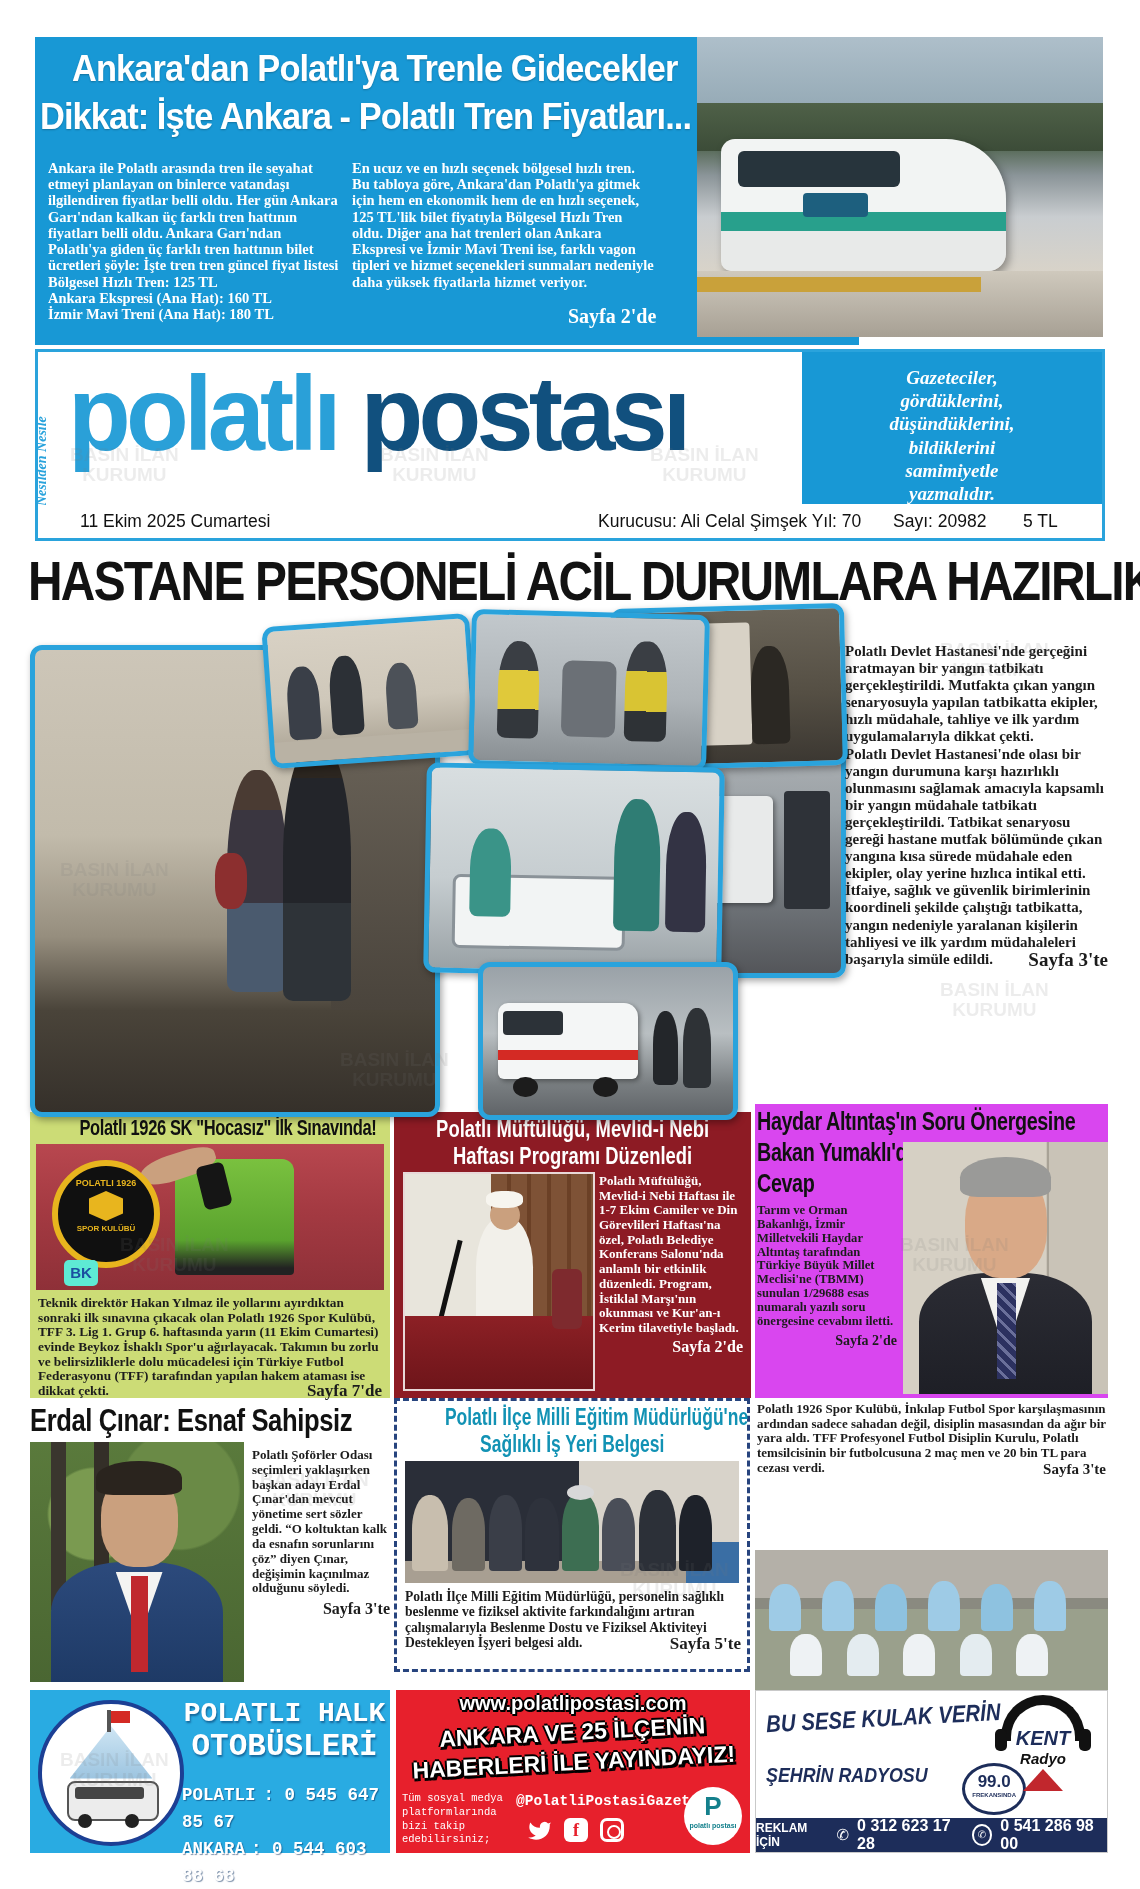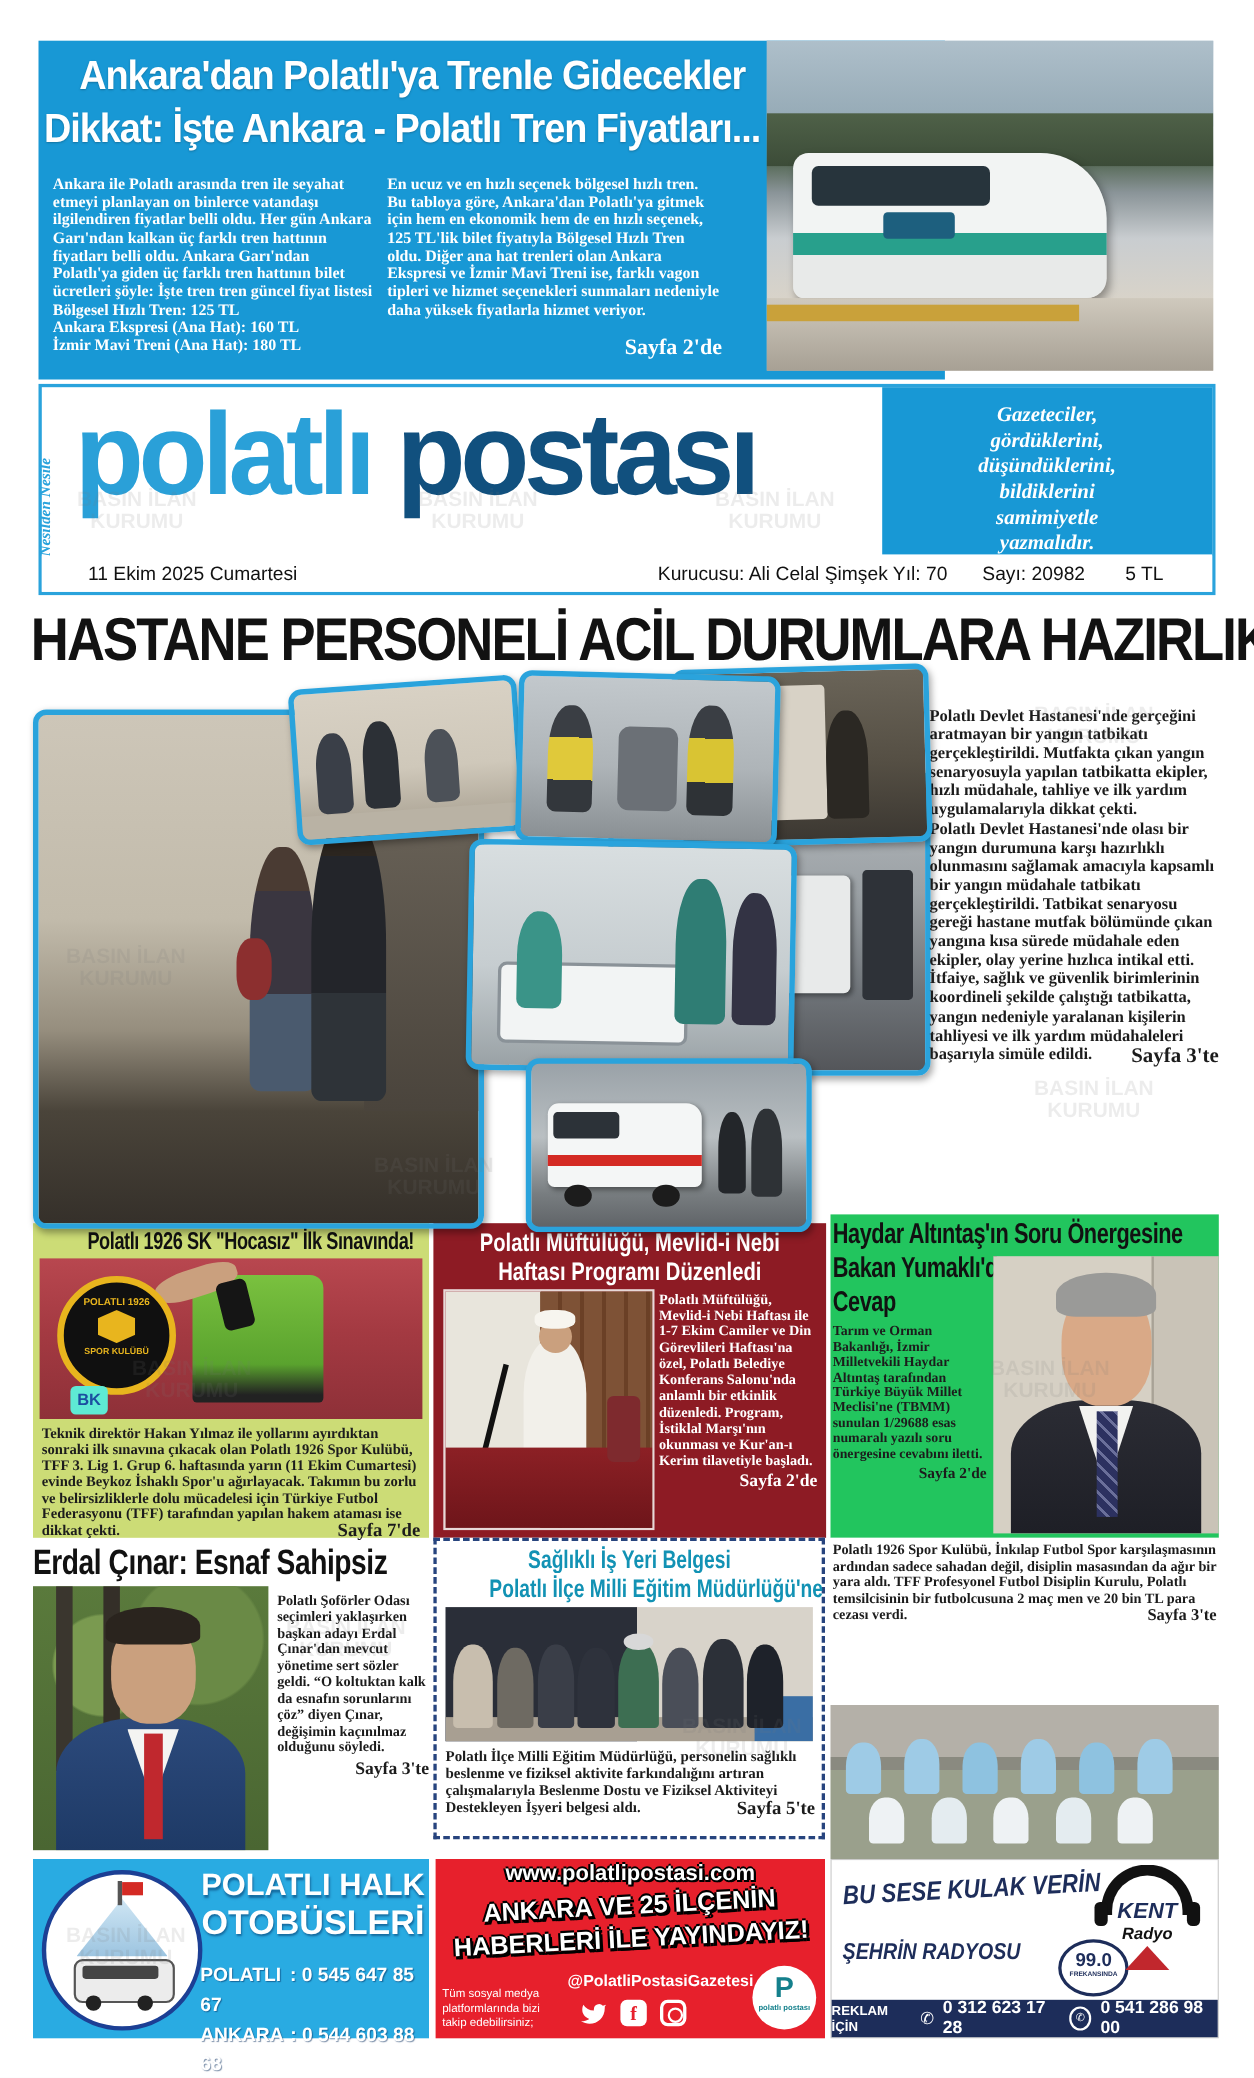--- a/index.html
+++ b/index.html
@@ -27,29 +27,29 @@
   #sloganBox{right:0;top:0;width:300px;height:152px;background:#1898d5;color:#fff;text-align:center;}
   #dateStrip{left:0;right:0;bottom:0;height:33px;background:#fff;color:#111;font-size:17.5px;}
   
   #mainHead{left:28px;top:549px;font-weight:800;font-size:55px;letter-spacing:-2px;color:#121212;z-index:3;}
   .bodytxt{color:#1c1c1c;font-weight:700;}
   .pageref{font-weight:700;color:#1c1c1c;text-align:right;}
   
   .cardHead{font-weight:800;color:#111;letter-spacing:-0.5px;}
   #card1926{left:30px;top:1112px;width:360px;height:286px;background:#ccdc76;z-index:2;}
   #cardMuftu{left:394px;top:1112px;width:357px;height:286px;background:#8d1b24;z-index:2;}
-  #cardAlt{left:755px;top:1104px;width:353px;height:294px;background:#22c55e;z-index:2;}
+  #cardAlt{left:755px;top:1104px;width:353px;height:294px;background:#d946ef;z-index:2;}
   #cardCinar{left:30px;top:1402px;width:360px;height:288px;background:#fff;z-index:2;}
   #cardEgitim{left:394px;top:1398px;width:356px;height:274px;background:#fff;border:3px dashed #27447e;box-sizing:border-box;z-index:2;}
   #cardPfdk{left:755px;top:1398px;width:353px;height:292px;background:#fff;z-index:2;}
   
   #adBus{left:30px;top:1690px;width:360px;height:163px;background:#29abe2;z-index:2;}
   #adPromo{left:396px;top:1690px;width:354px;height:163px;background:#e7202c;z-index:2;}
   #adRadio{left:755px;top:1690px;width:353px;height:163px;background:#fff;border:1px solid #c9c9c9;box-sizing:border-box;z-index:2;}
-  .adwhite{color:#fff;}
+  .adwhite{color:#fff;font-family:Liberation Mono, monospace;}
 </style>
 </head>
 <body>
 
 <div id="page">
 
   <div class="wm" style="left:70px;top:445px;">BASIN İLAN
 KURUMU</div>
   <div class="wm" style="left:380px;top:445px;">BASIN İLAN
 KURUMU</div>
@@ -270,22 +270,22 @@
       <div class="ph-shape" style="left:31%;top:8%;width:40%;height:14%;background:#2a241e;border-radius:50% 50% 20% 20%;"></div>
     </div>
     <div class="abs serif bodytxt" style="left:222px;top:46px;width:138px;font-size:13px;line-height:1.14;">
       <span>Polatlı Şoförler Odası seçimleri yaklaşırken başkan adayı Erdal Çınar'dan mevcut yönetime sert sözler geldi. “O koltuktan kalk da esnafın sorunlarını çöz” diyen Çınar, değişimin kaçınılmaz olduğunu söyledi.</span>
       <div class="pageref" style="font-size:16px;margin-top:4px;">Sayfa 3'te</div>
     </div>
   </div>
 
   <div class="abs" id="cardEgitim">
     <div style="text-align:center;padding-top:3px;color:#1292b4;">
+      <div><span class="sqc" style="--sx:.76;font-size:23px;font-weight:800;">Polatlı İlçe Milli Eğitim Müdürlüğü'ne</span></div>
       <div><span class="sqc" style="--sx:.76;font-size:23px;font-weight:800;">Sağlıklı İş Yeri Belgesi</span></div>
-      <div><span class="sqc" style="--sx:.76;font-size:23px;font-weight:800;">Polatlı İlçe Milli Eğitim Müdürlüğü'ne</span></div>
     </div>
     <div class="abs" style="left:8px;top:60px;width:334px;height:122px;overflow:hidden;
          background:linear-gradient(90deg,#2a2e38 0 52%,#d8d3ca 52% 100%);">
       <div class="ph-shape" style="left:0;bottom:0;width:100%;height:18%;background:#a89f92;"></div>
       <div class="ph-shape" style="left:84%;bottom:0;width:16%;height:34%;background:#3a6ea4;"></div>
       <div class="ph-shape" style="left:2%;top:28%;width:11%;height:62%;background:#c8beae;border-radius:45% 45% 4px 4px;"></div>
       <div class="ph-shape" style="left:14%;top:30%;width:10%;height:60%;background:#6e6a62;border-radius:45% 45% 4px 4px;"></div>
       <div class="ph-shape" style="left:25%;top:28%;width:10%;height:62%;background:#3a3e48;border-radius:45% 45% 4px 4px;"></div>
       <div class="ph-shape" style="left:36%;top:30%;width:10%;height:60%;background:#2e323c;border-radius:45% 45% 4px 4px;"></div>
       <div class="ph-shape" style="left:47%;top:26%;width:11%;height:64%;background:#3d6e52;border-radius:45% 45% 4px 4px;"></div>

